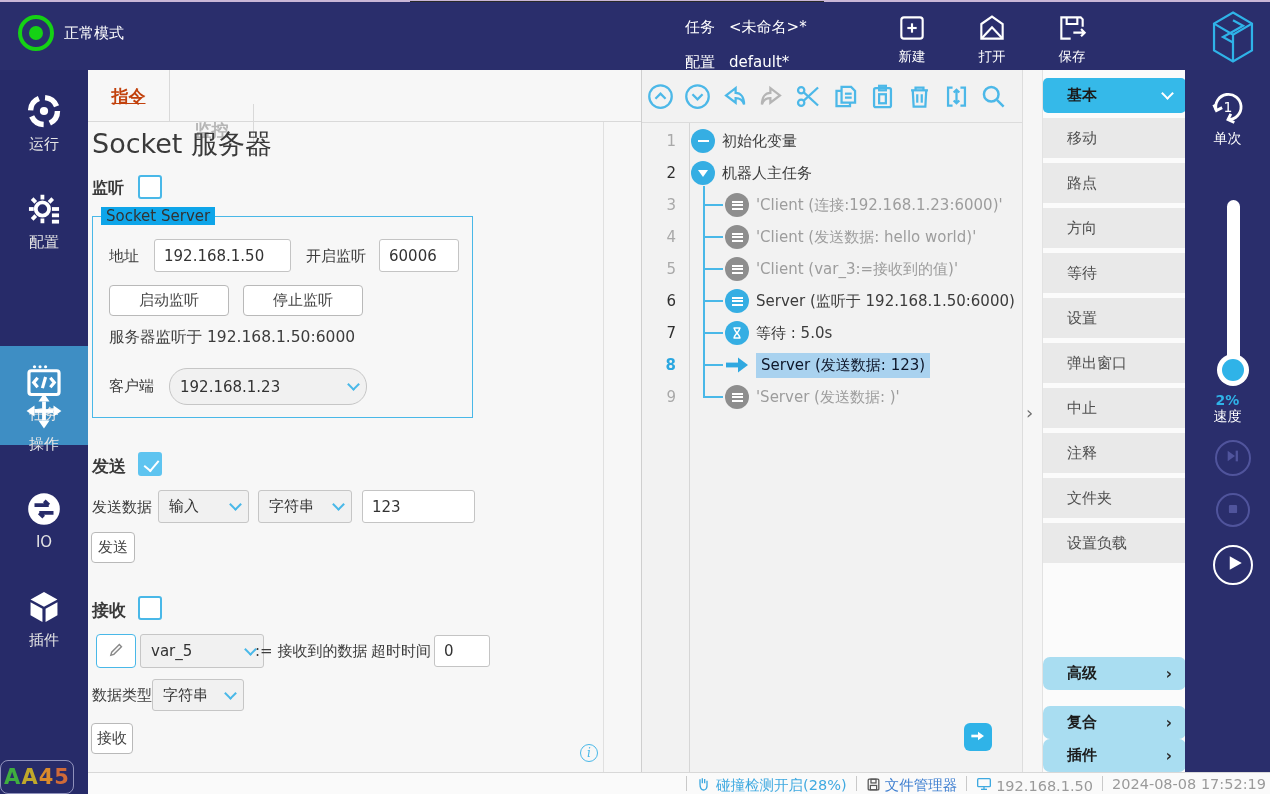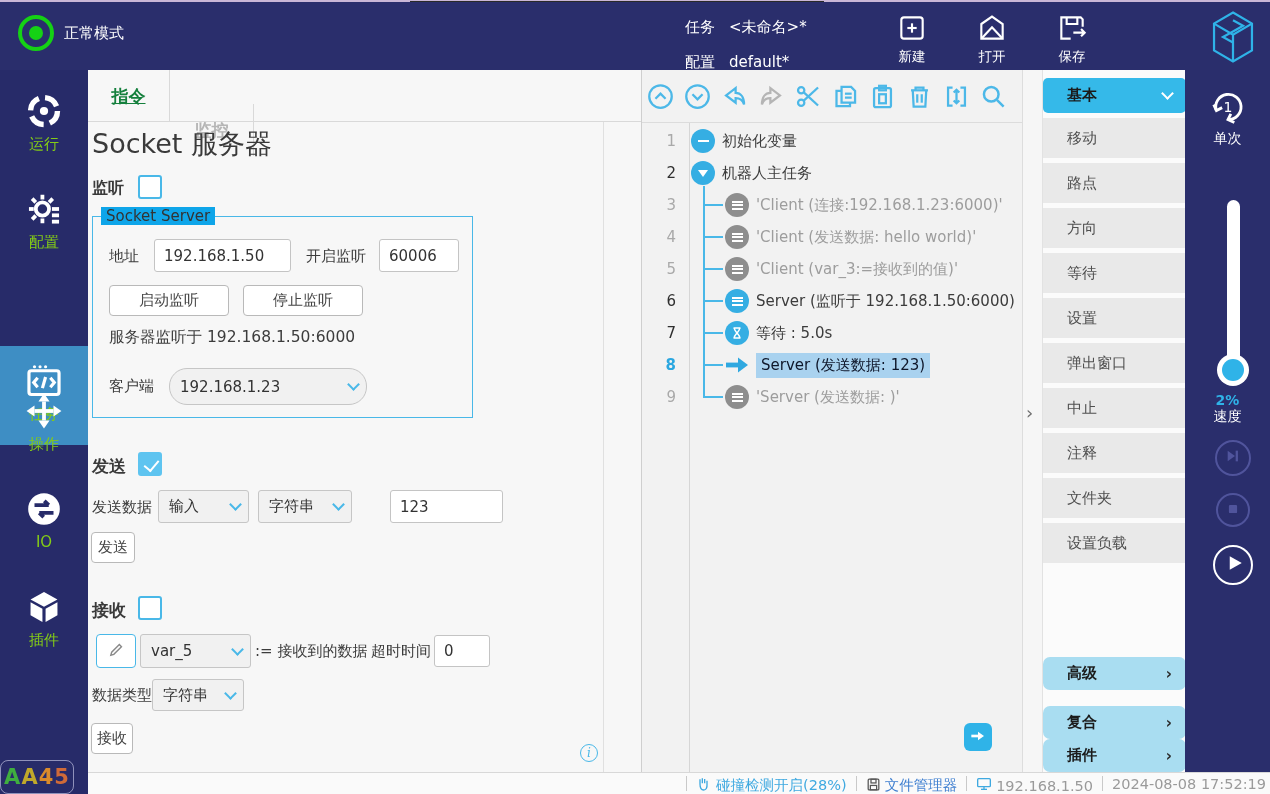--- a/index.html
+++ b/index.html
@@ -19,31 +19,31 @@
   .modetext { left:64px; top:22px; font-size:15px; }
   .taskinfo { left:685px; top:8px; font-size:15px; line-height:35px; }
   .taskinfo .lbl { display:inline-block; margin-right:14px; }
   .hact { width:72px; top:8px; text-align:center; color:#fff; }
   .hact svg { display:block; margin:2px auto 4px; }
   .hact .hlbl { font-size:13.5px; }
   .logo { left:1206px; top:6px; }
 
   
   .sidebar { left:0; top:70px; width:88px; height:724px; background:#272b69; }
-  .sbitem { left:0; width:88px; text-align:center; color:#84cc16; cursor:pointer; }
+  .sbitem { left:0; width:88px; text-align:center; color:#e5e5e5; cursor:pointer; }
   .sbitem svg { display:block; margin:0 auto 5px; }
   .sbitem .sblbl { font-size:15px; }
   .sbactive { left:0; top:276px; width:88px; height:99px; background:#3e8ec4; }
   .badge { left:0px; bottom:0px; width:74px; height:34px; border:1px solid rgba(230,230,255,.55); border-radius:8px; display:flex; align-items:center; justify-content:center; font-size:21px; font-weight:bold; letter-spacing:1px; }
 
   
   .editor { left:88px; top:70px; width:553px; height:702px; background:#f7f7f7; }
   .tabrow { left:0; top:0; width:553px; height:52px; border-bottom:1px solid #d9d9d9; display:flex; }
   .tab { width:82px; height:52px; display:flex; align-items:center; justify-content:center; font-size:17px; font-weight:bold; border-right:1px solid #d9d9d9; cursor:pointer; }
-  .tab.on { color:#15803d;text-decoration:underline; }
+  .tab.on { color:#c2410c;text-decoration:underline; }
   .tab.off { color:#b5b5b5; }
   .egutter { left:515px; top:52px; width:1px; height:650px; background:#e0e0e0; }
   .etitle { left:4px; top:56px; font-size:27px; color:#3a3a3a; }
   .seclbl { font-size:16px; font-weight:bold; color:#3a3a3a; }
   .cbx { width:24px; height:24px; border:2px solid #49b8e8; border-radius:3px; background:#fff; cursor:pointer; }
   .cbx.checked { background:#5ec4f0; border-color:#5ec4f0; }
   .cbx.checked::after { content:""; position:absolute; left:7px; top:3px; width:7px; height:12px; border:solid #fff; border-width:0 2.5px 2.5px 0; transform:rotate(40deg); }
   .fieldset { left:4px; top:146px; width:381px; height:202px; border:1px solid #49b8e8; }
   .legend { left:8px; top:-10px; background:#0ea5e9; padding:0 5px; font-size:15px; color:#333; }
   .flabel { font-size:15px; color:#3c3c3c; }
@@ -257,31 +257,31 @@
     <div class="abs cbx checked" style="left:50px; top:382px;"></div>
     <div class="abs flabel" style="left:4px; top:428px;">发送数据</div>
     <div class="abs select" style="left:70px; top:420px; width:91px; height:33px;">
       <span>输入</span>
         <span class="chev"></span>
     </div>
     <div class="abs select" style="left:170px; top:420px; width:94px; height:33px;">
       <span>字符串</span>
         <span class="chev"></span>
     </div>
-    <input class="abs tinput" style="left: 274px; top: 420px; width: 113px; height: 33px; margin-left: 28px;" value="123">
+    <input class="abs tinput" style="left: 274px; top: 420px; width: 113px; height: 33px;" value="123">
     <button class="abs btn" style="left:3px; top:462px; width:44px; height:31px;">发送</button>
 
     <div class="abs seclbl" style="left:4px; top:529px; font-size:17px;">接收</div>
     <div class="abs cbx" style="left:50px; top:526px;"></div>
     <button class="abs btn" style="left:8px; top:564px; width:40px; height:34px; border:1.5px solid #49b8e8; display:flex; align-items:center; justify-content:center;">
       <span><svg width="17" height="17" viewBox="0 0 24 24" fill="none" stroke="#8a8a8a" stroke-width="2">
             <path d="M4 20 L5.2 15.8 L16 5 L19 8 L8.2 18.8 Z"></path>
           </svg></span>
     </button>
-    <div class="abs select" style="left:52px; top:564px; width:111px; height:34px;">
+    <div class="abs select" style="left:52px; top:564px; width:124px; height:34px;">
       <span>var_5</span>
         <span class="chev"></span>
     </div>
     <div class="abs flabel" style="left:167px; top:572px;">:= 接收到的数据</div>
     <div class="abs flabel" style="left:283px; top:572px;">超时时间</div>
     <input class="abs tinput" style="left: 346px; top: 565px; width: 56px; height: 32px;" value="0">
     <div class="abs flabel" style="left:4px; top:616px;">数据类型</div>
     <div class="abs select" style="left:64px; top:609px; width:92px; height:32px;">
       <span>字符串</span>
         <span class="chev"></span>

